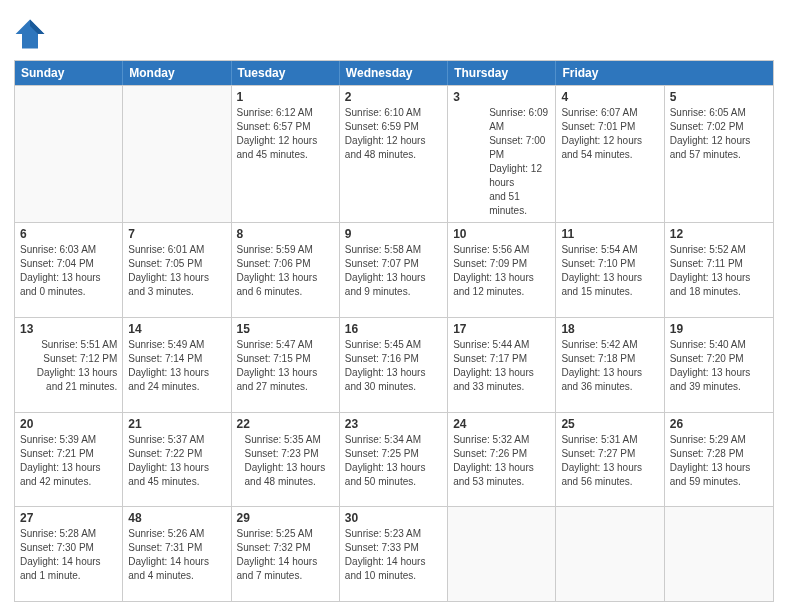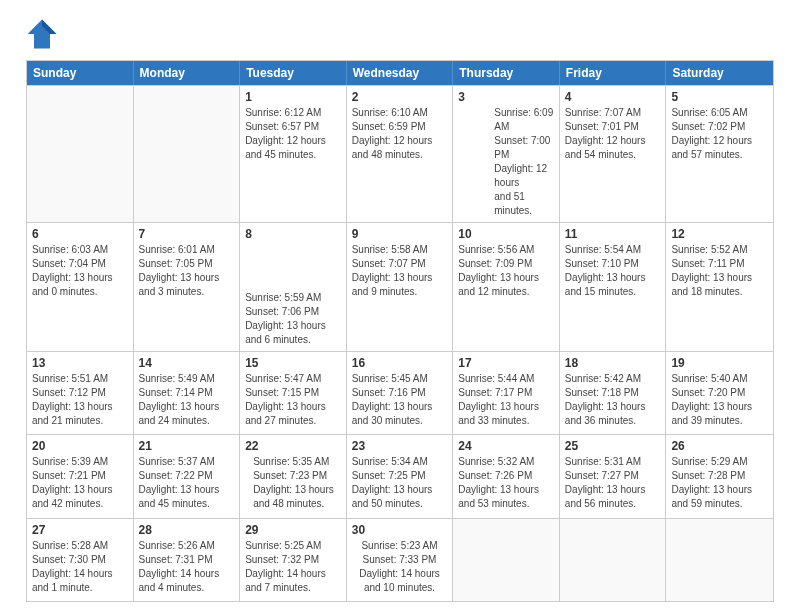--- a/index.html
+++ b/index.html
@@ -6,21 +6,21 @@
     body {
       width: 792px;
       height: 612px;
       font-family: Arial, sans-serif;
       background: #fff;
       overflow: hidden;
     }
     .page {
       width: 792px;
       height: 612px;
-      padding: 18px 18px 10px 26px;
+      padding: 18px 18px 10px 14px;
       display: flex;
       flex-direction: column;
     }
     .header {
       display: flex;
       justify-content: space-between;
       align-items: flex-start;
       margin-bottom: 10px;
     }
     .logo {
@@ -137,21 +137,20 @@
   </div>
 
   <div class="calendar">
     <div class="cal-header" id="cal-header">
         <div class="cal-header-cell">Sunday</div>
         <div class="cal-header-cell">Monday</div>
         <div class="cal-header-cell">Tuesday</div>
         <div class="cal-header-cell">Wednesday</div>
         <div class="cal-header-cell">Thursday</div>
         <div class="cal-header-cell">Friday</div>
-        <div class="cal-header-cell">Saturday</div>
       </div>
     <div class="cal-body" id="cal-body">
         <div class="cal-row">
           <div class="cal-cell empty"></div>
           <div class="cal-cell empty"></div>
           <div class="cal-cell">
             <div class="day-num">1</div>
             <div class="day-detail" style="white-space: pre-line;">Sunrise: 6:12 AM
 Sunset: 6:57 PM
 Daylight: 12 hours
@@ -166,21 +165,21 @@
           </div>
           <div class="cal-cell">
             <div class="day-num">3</div>
             <div class="day-detail" style="white-space: pre-line; margin-left: 36px;">Sunrise: 6:09 AM
 Sunset: 7:00 PM
 Daylight: 12 hours
 and 51 minutes.</div>
           </div>
           <div class="cal-cell">
             <div class="day-num">4</div>
-            <div class="day-detail" style="white-space: pre-line;">Sunrise: 7:07 AM
+            <div class="day-detail" style="white-space: pre-line;">Sunrise: 6:07 AM
 Sunset: 7:01 PM
 Daylight: 12 hours
 and 54 minutes.</div>
           </div>
           <div class="cal-cell">
             <div class="day-num">5</div>
             <div class="day-detail" style="white-space: pre-line;">Sunrise: 6:05 AM
 Sunset: 7:02 PM
 Daylight: 12 hours
 and 57 minutes.</div>
@@ -196,21 +195,21 @@
           </div>
           <div class="cal-cell">
             <div class="day-num">7</div>
             <div class="day-detail" style="white-space: pre-line;">Sunrise: 6:01 AM
 Sunset: 7:05 PM
 Daylight: 13 hours
 and 3 minutes.</div>
           </div>
           <div class="cal-cell">
             <div class="day-num">8</div>
-            <div class="day-detail" style="white-space: pre-line; margin-top: 48px;">Sunrise: 5:59 AM
+            <div class="day-detail" style="white-space: pre-line;">Sunrise: 5:59 AM
 Sunset: 7:06 PM
 Daylight: 13 hours
 and 6 minutes.</div>
           </div>
           <div class="cal-cell">
             <div class="day-num">9</div>
             <div class="day-detail" style="white-space: pre-line;">Sunrise: 5:58 AM
 Sunset: 7:07 PM
 Daylight: 13 hours
 and 9 minutes.</div>
@@ -233,21 +232,21 @@
             <div class="day-num">12</div>
             <div class="day-detail" style="white-space: pre-line;">Sunrise: 5:52 AM
 Sunset: 7:11 PM
 Daylight: 13 hours
 and 18 minutes.</div>
           </div>
         </div>
         <div class="cal-row">
           <div class="cal-cell">
             <div class="day-num">13</div>
-            <div class="day-detail" style="white-space: pre-line;">Sunrise: 5:51 AM
+            <div class="day-detail" style="white-space: pre-line; text-align: right;">Sunrise: 5:51 AM
 Sunset: 7:12 PM
 Daylight: 13 hours
 and 21 minutes.</div>
           </div>
           <div class="cal-cell">
             <div class="day-num">14</div>
             <div class="day-detail" style="white-space: pre-line;">Sunrise: 5:49 AM
 Sunset: 7:14 PM
 Daylight: 13 hours
 and 24 minutes.</div>
@@ -341,36 +340,36 @@
         </div>
         <div class="cal-row">
           <div class="cal-cell">
             <div class="day-num">27</div>
             <div class="day-detail" style="white-space: pre-line;">Sunrise: 5:28 AM
 Sunset: 7:30 PM
 Daylight: 14 hours
 and 1 minute.</div>
           </div>
           <div class="cal-cell">
-            <div class="day-num">28</div>
+            <div class="day-num">48</div>
             <div class="day-detail" style="white-space: pre-line;">Sunrise: 5:26 AM
 Sunset: 7:31 PM
 Daylight: 14 hours
 and 4 minutes.</div>
           </div>
           <div class="cal-cell">
             <div class="day-num">29</div>
             <div class="day-detail" style="white-space: pre-line;">Sunrise: 5:25 AM
 Sunset: 7:32 PM
 Daylight: 14 hours
 and 7 minutes.</div>
           </div>
           <div class="cal-cell">
             <div class="day-num">30</div>
-            <div class="day-detail" style="white-space: pre-line; text-align: center;">Sunrise: 5:23 AM
+            <div class="day-detail" style="white-space: pre-line;">Sunrise: 5:23 AM
 Sunset: 7:33 PM
 Daylight: 14 hours
 and 10 minutes.</div>
           </div>
           <div class="cal-cell empty"></div>
           <div class="cal-cell empty"></div>
           <div class="cal-cell empty"></div>
         </div>
       </div>
   </div>

